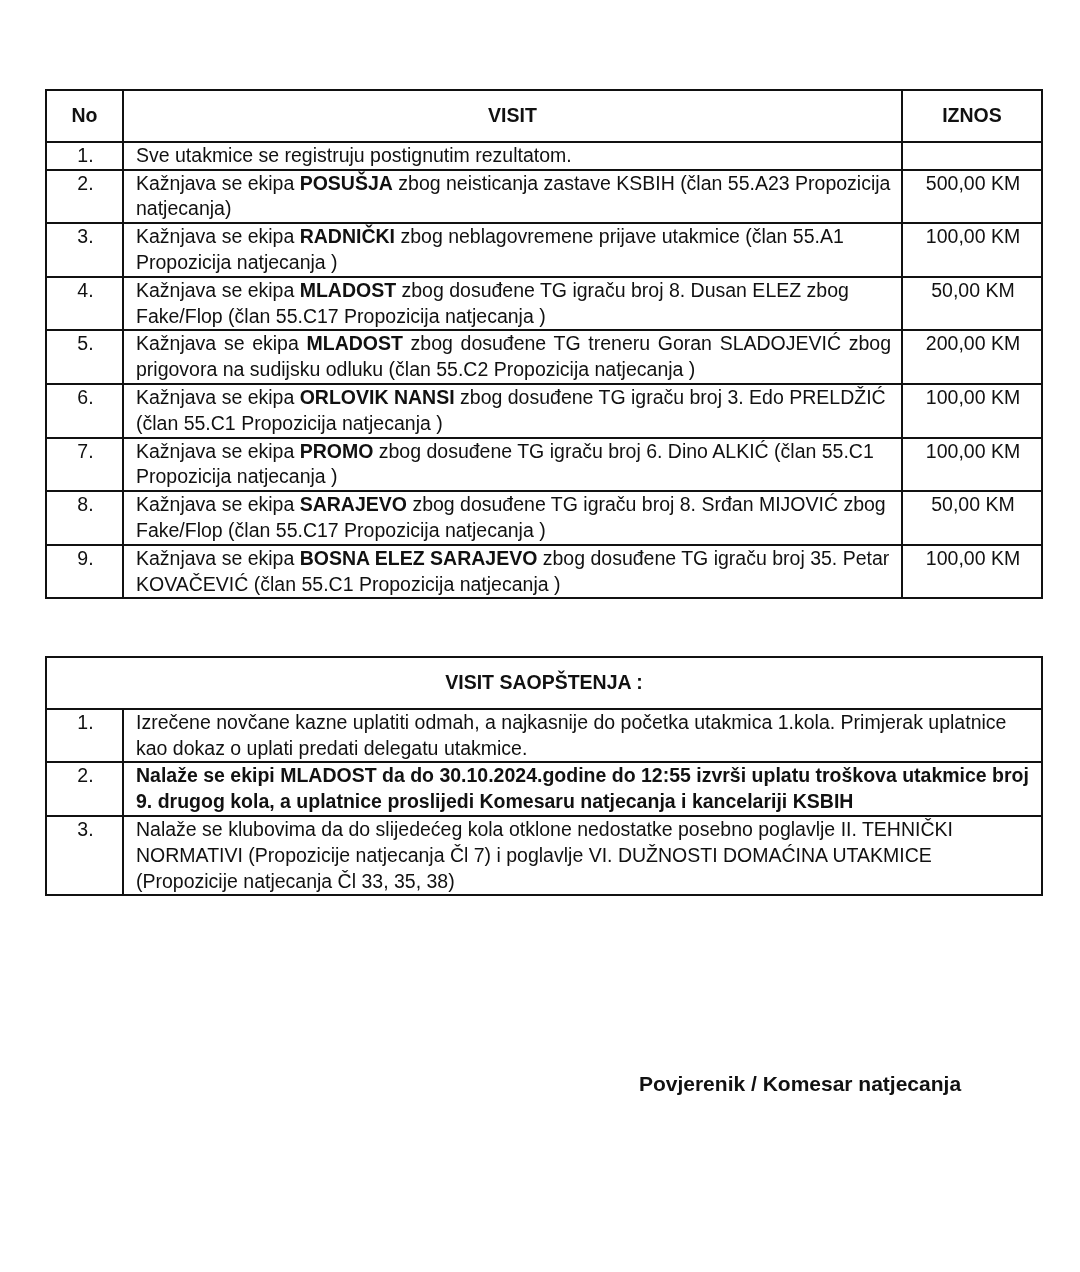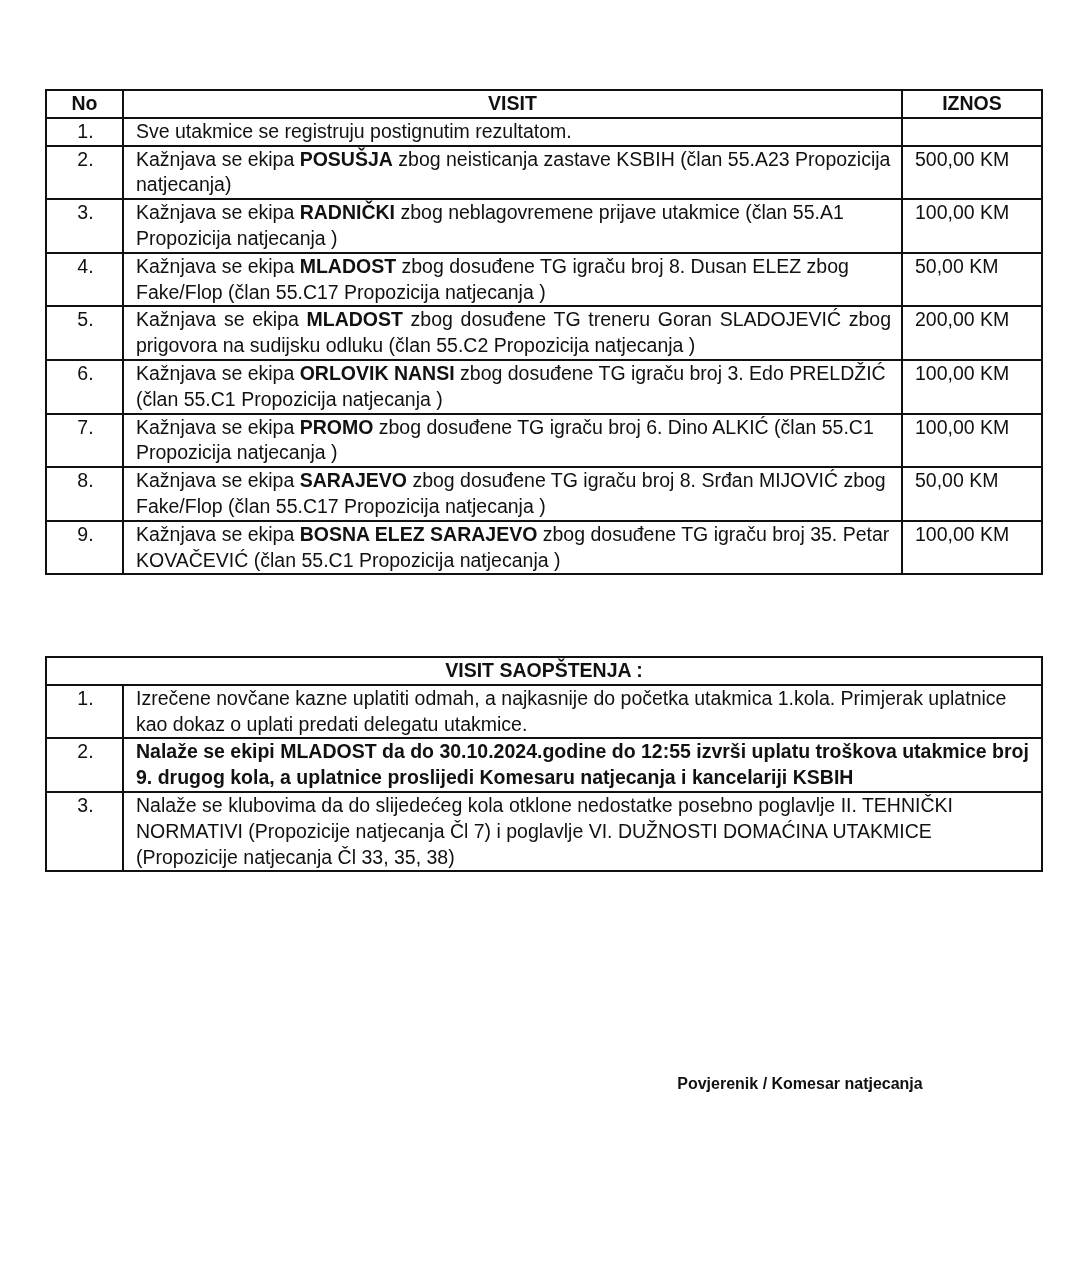--- a/index.html
+++ b/index.html
@@ -8,34 +8,34 @@
     font-family: "Liberation Sans", sans-serif; color: #111111;
   }
   table.doc {
     position: absolute; left: 45px; width: 996px;
     border-collapse: collapse; table-layout: fixed;
     font-size: 19.5px; line-height: 25.8px;
   }
   table.doc td, table.doc th {
     border: 2px solid #111111; padding: 0 10px 0 12px; vertical-align: top;
   }
-  table.doc th { font-weight: bold; text-align: center; padding: 0; }
+  table.doc th { font-weight: bold; text-align: center; padding: 12px; }
   #decisions { top: 89px; }
   #announcements { top: 656px; }
   col.c-no { width: 77px; }
   col.c-text { width: 779px; }
   col.c-amount { width: 140px; }
   td.no { text-align: center; padding: 0; }
-  td.amount { text-align: left; padding-right: 12px; }
+  td.amount { text-align: center; padding-right: 12px; }
   td.justify { text-align: justify; }
   .team { font-weight: bold; }
   .bold-row td.text { font-weight: bold; }
   .signature {
     position: absolute; left: 560px; width: 480px; top: 1070px;
-    text-align: center; font-weight: bold; font-size: 16px; line-height: 28px;
+    text-align: center; font-weight: bold; font-size: 21px; line-height: 28px;
   }
 </style>
 </head>
 <body>
 
 <table class="doc" id="decisions">
   <colgroup>
       <col class="c-no">
       <col class="c-text">
       <col class="c-amount">

